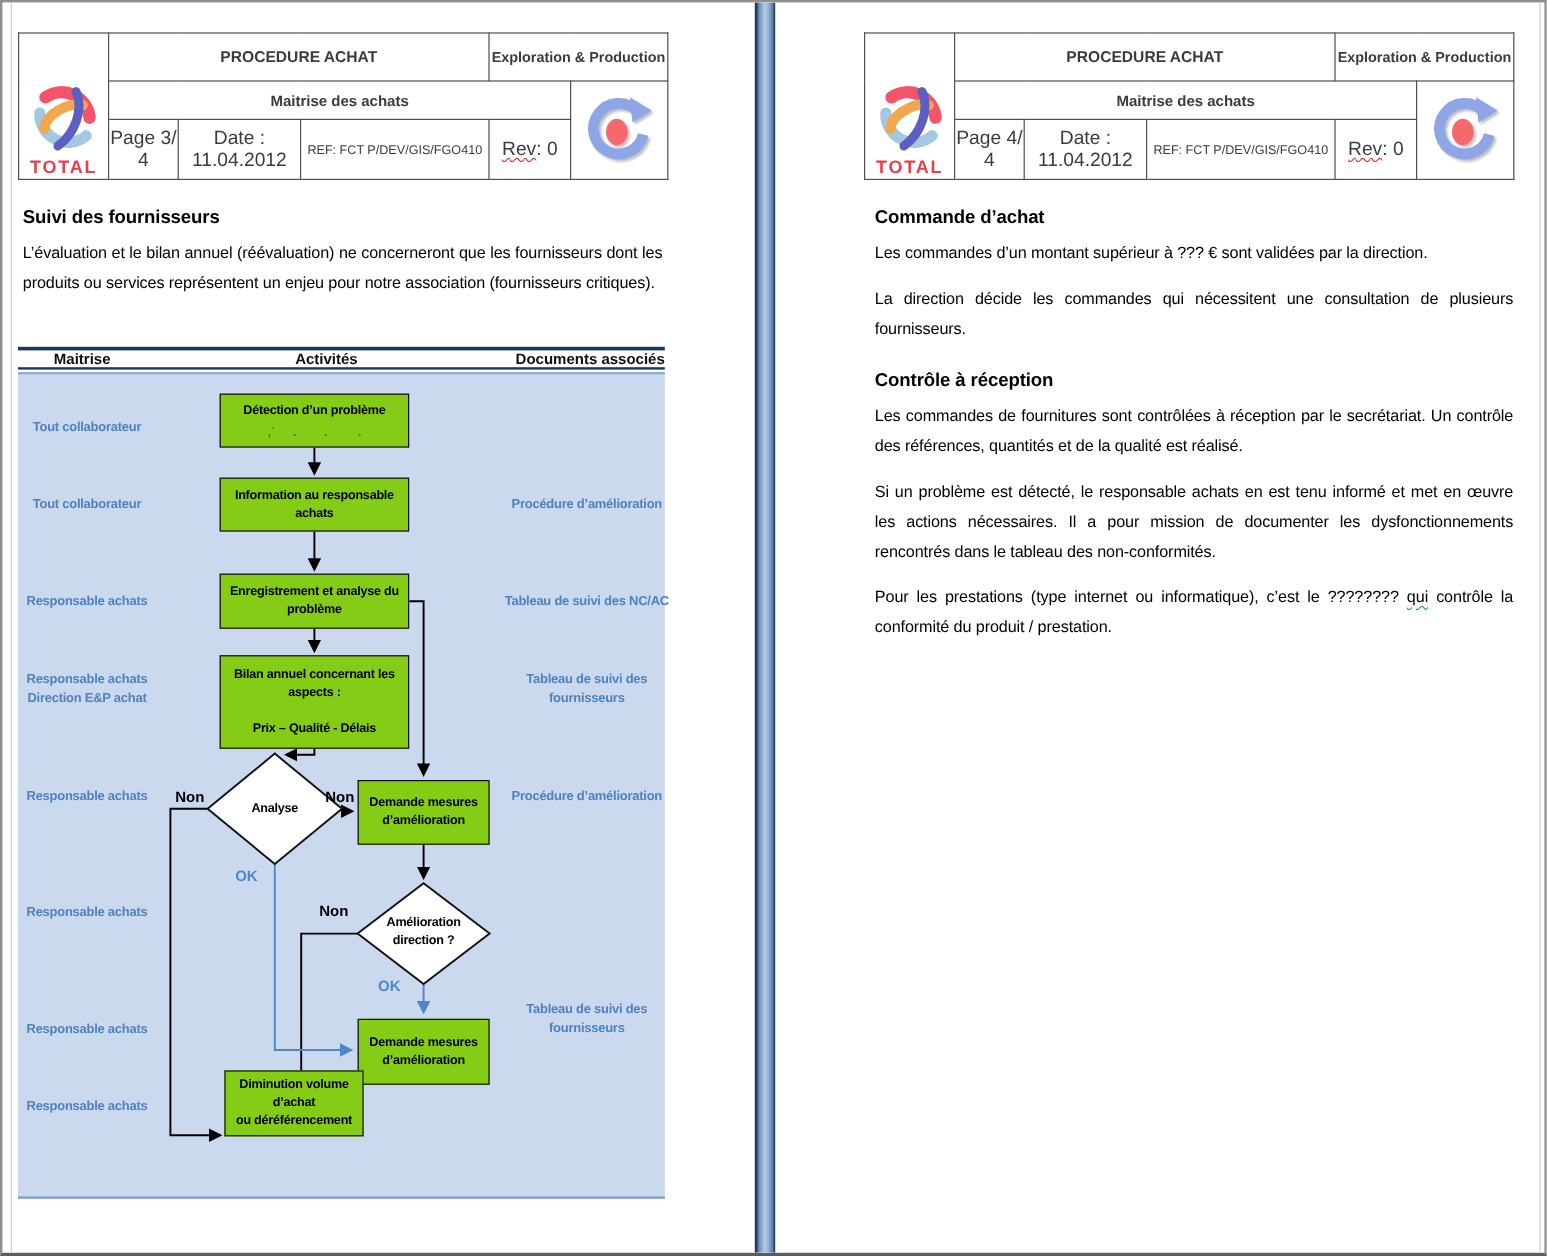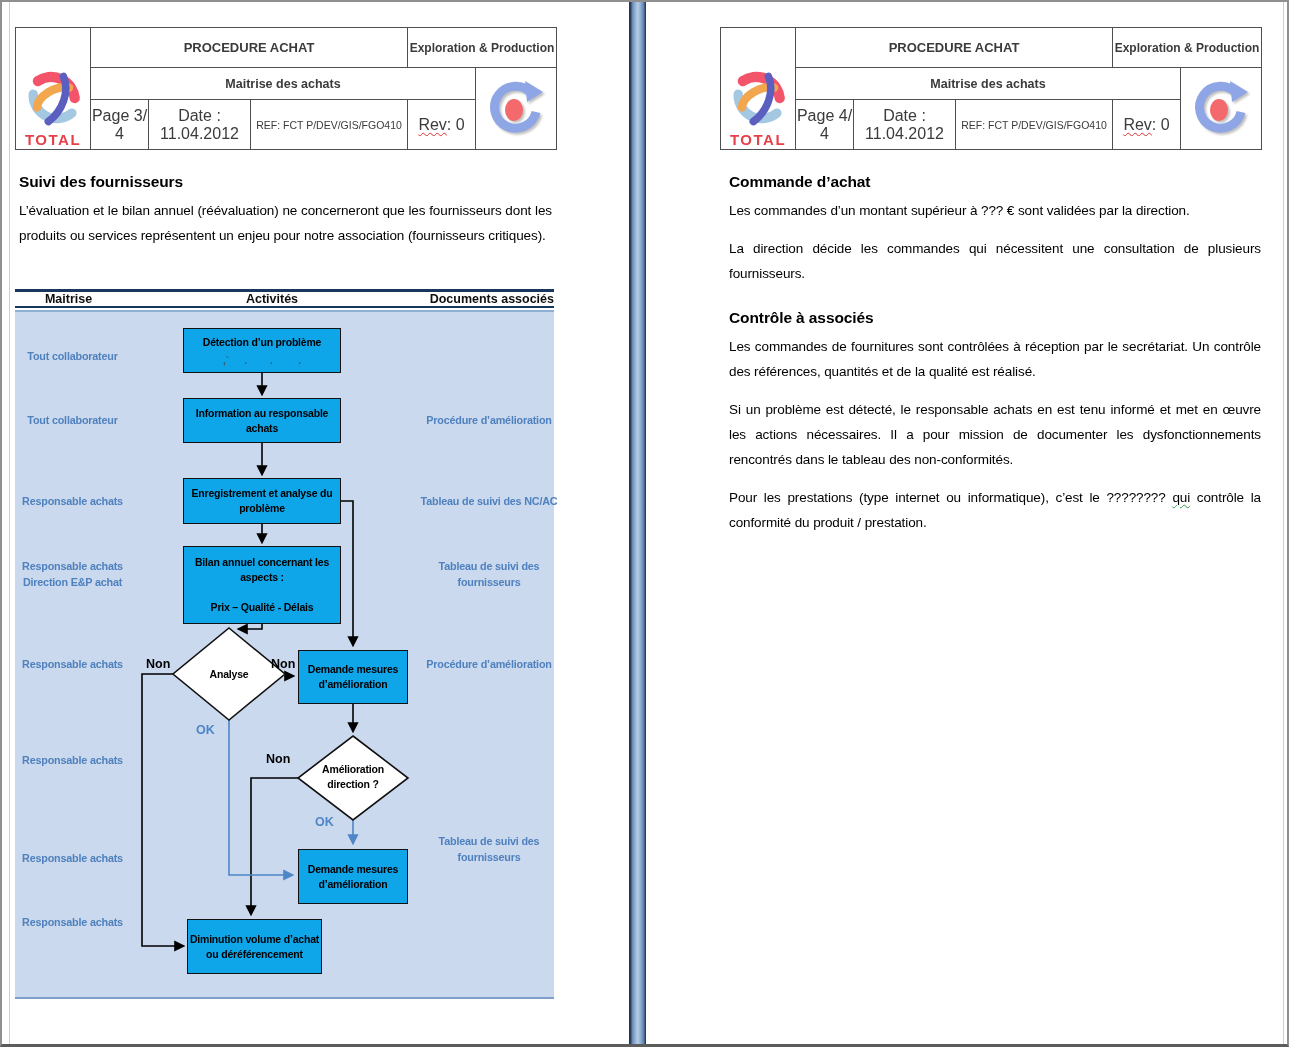--- a/index.html
+++ b/index.html
@@ -53,21 +53,21 @@
   }
   .fc-head .c1 { width:107px; text-align:center; }
   .fc-head .c2 { width:300px; text-align:center; }
   .fc-head .c3 { width:132px; text-align:right; }
   .fc-body {
     position:relative; width:539px; height:689px; margin-top:2px;
     background:#cbd9ef; border-top:2px solid #8fafd4; border-bottom:2px solid #7e9fc9;
   }
   .fc-svg { position:absolute; left:0; top:0; z-index:1; }
   .node {
-    position:absolute; z-index:2; background:#0ea5e9; border:1.6px solid #111;
+    position:absolute; z-index:2; background:#84cc16; border:1.6px solid #111;
     display:flex; flex-direction:column; align-items:center; justify-content:center;
     text-align:center; font-size:10.5px; font-weight:600; line-height:15px;
     white-space:pre-line; letter-spacing:-0.2px; color:#000;
   }
   .dots { font-size:10px; color:#444; opacity:.75; line-height:10px; margin-top:6px; white-space:pre; }
   .dlabel {
     position:absolute; z-index:2; text-align:center; font-size:10.5px; font-weight:600;
     line-height:15px; white-space:pre-line; letter-spacing:-0.2px; color:#000;
   }
   .actor, .docref {
@@ -184,21 +184,21 @@
         <div class="node" style="left:168px; top:166px; width:158px; height:46px;">Enregistrement et analyse du
 problème</div>
         <div class="node" style="left:168px; top:234px; width:158px; height:78px;">Bilan annuel concernant les
 aspects :
 
 Prix – Qualité - Délais</div>
         <div class="node" style="left:283px; top:338px; width:110px; height:54px;">Demande mesures
 d’amélioration</div>
         <div class="node" style="left:283px; top:537px; width:110px; height:55px;">Demande mesures
 d’amélioration</div>
-        <div class="node" style="left:172px; top:607px; width:135px; height:55px;">Diminution volume d’achat
+        <div class="node" style="left:172px; top:580px; width:116px; height:55px;">Diminution volume d’achat
 ou déréférencement</div>
 
         <div class="dlabel" style="left:158px; top:355px; width:112px;">Analyse</div>
         <div class="dlabel" style="left:283px; top:450px; width:110px;">Amélioration
 direction ?</div>
 
         <div class="edge-label" style="left:131px; top:345px;">Non</div>
         <div class="edge-label" style="left:256px; top:345px;">Non</div>
         <div class="edge-label ok" style="left:181px; top:411px;">OK</div>
         <div class="edge-label" style="left:251px; top:440px;">Non</div>
@@ -271,19 +271,19 @@
         <td class="meta"><span class="sp-red">Rev</span><span>: 0</span></td>
       </tr>
     </tbody>
       </table>
 
     <div class="doc-block" style="left:727px; top:171px; width:532px;">
       <div class="doc-h">Commande d’achat</div>
       <div class="doc-p">Les commandes d’un montant supérieur à ??? € sont validées par la direction.</div>
       <div class="doc-p">La direction décide les commandes qui nécessitent une consultation de plusieurs fournisseurs.</div>
 
-      <div class="doc-h h-gap">Contrôle à associés</div>
+      <div class="doc-h h-gap">Contrôle à réception</div>
       <div class="doc-p">Les commandes de fournitures sont contrôlées à réception par le secrétariat. Un contrôle des références, quantités et de la qualité est réalisé.</div>
       <div class="doc-p">Si un problème est détecté, le responsable achats en est tenu informé et met en œuvre les actions nécessaires. Il a pour mission de documenter les dysfonctionnements rencontrés dans le tableau des non-conformités.</div>
       <div class="doc-p"><span>Pour les prestations (type internet ou informatique), c’est le ???????? </span><span class="sp-green">qui</span><span> contrôle la conformité du produit / prestation.</span></div>
     </div>
   </div>
 </div>
 
 </body></html>

